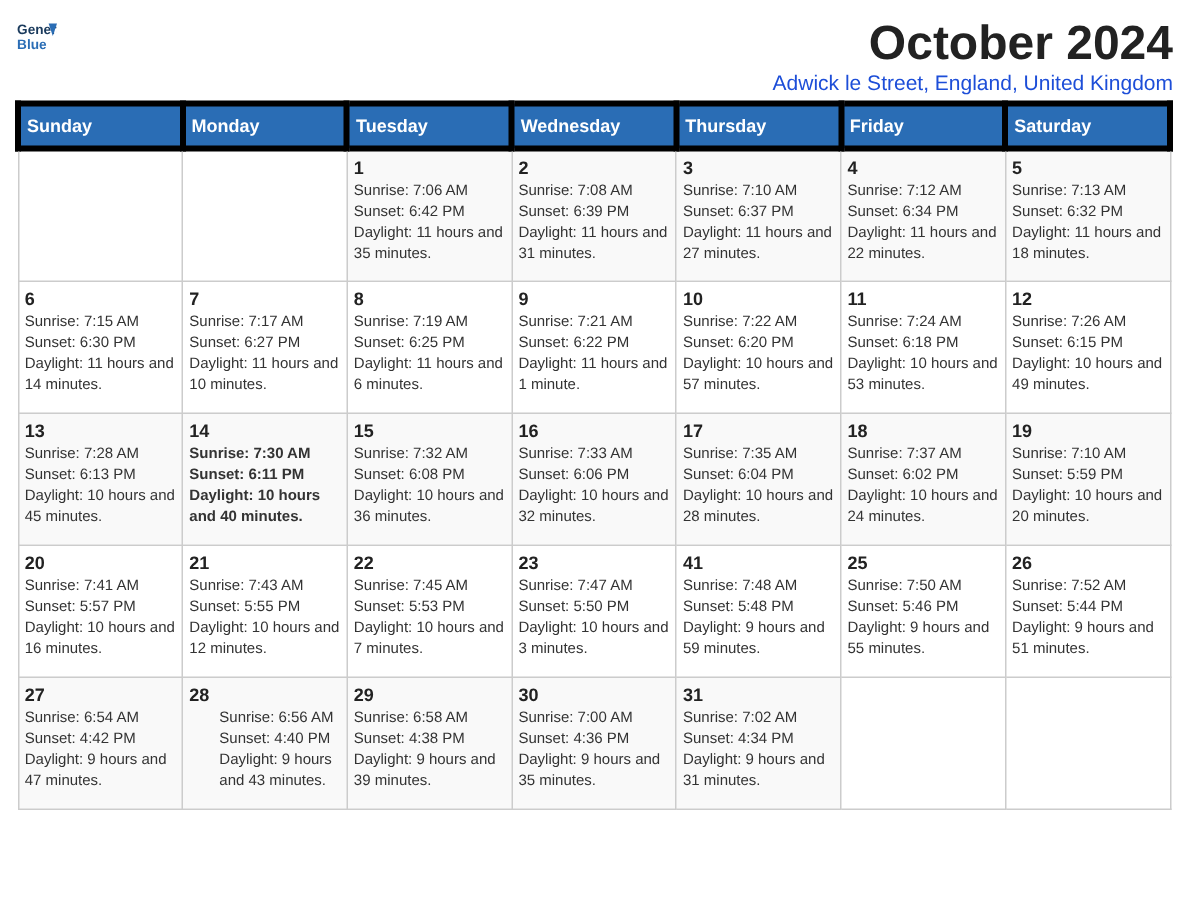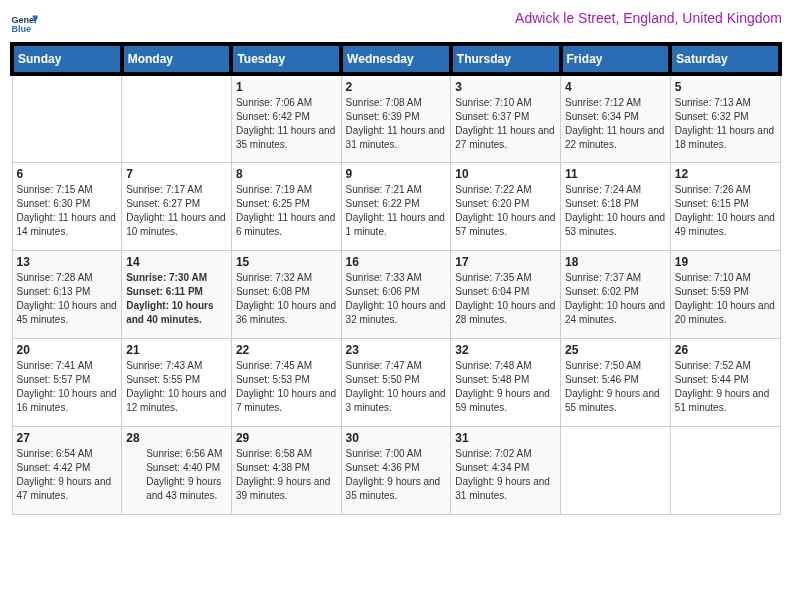--- a/index.html
+++ b/index.html
@@ -28,21 +28,21 @@
     .title-section {
       text-align: right;
     }
     .month-title {
       font-size: 32px;
       font-weight: bold;
       color: #222;
     }
     .location {
       font-size: 14px;
-      color: #a21caf;
+      color: #1d4ed8;
     }
     table {
       width: 100%;
       border-collapse: collapse;
       table-layout: fixed;
     }
     thead tr th {
       background-color: #2a6db5;
       color: white;
       font-size: 12px;
@@ -84,20 +84,21 @@
 
 <div class="header">
   <div class="logo">
     <svg class="logo-icon" viewBox="0 0 40 40">
       <text x="2" y="18" font-size="13" font-weight="bold" fill="#1a3a5c">General</text>
       <text x="2" y="32" font-size="13" font-weight="bold" fill="#2a6db5">Blue</text>
       <polygon points="32,8 40,8 36,20" fill="#2a6db5"></polygon>
     </svg>
   </div>
   <div class="title-section">
+    <div class="month-title">October 2024</div>
     <div class="location">Adwick le Street, England, United Kingdom</div>
   </div>
 </div>
 
 <table>
   <thead>
     <tr>
     <th>Sunday</th>
         <th>Monday</th>
         <th>Tuesday</th>
@@ -249,21 +250,21 @@
 Sunset: 5:53 PM
 Daylight: 10 hours and 7 minutes.</div>
         </td>
         <td>
           <span class="day-num">23</span>
           <div class="day-info" style="white-space: pre-line;">Sunrise: 7:47 AM
 Sunset: 5:50 PM
 Daylight: 10 hours and 3 minutes.</div>
         </td>
         <td>
-          <span class="day-num">32</span>
+          <span class="day-num">41</span>
           <div class="day-info" style="white-space: pre-line;">Sunrise: 7:48 AM
 Sunset: 5:48 PM
 Daylight: 9 hours and 59 minutes.</div>
         </td>
         <td>
           <span class="day-num">25</span>
           <div class="day-info" style="white-space: pre-line;">Sunrise: 7:50 AM
 Sunset: 5:46 PM
 Daylight: 9 hours and 55 minutes.</div>
         </td>

